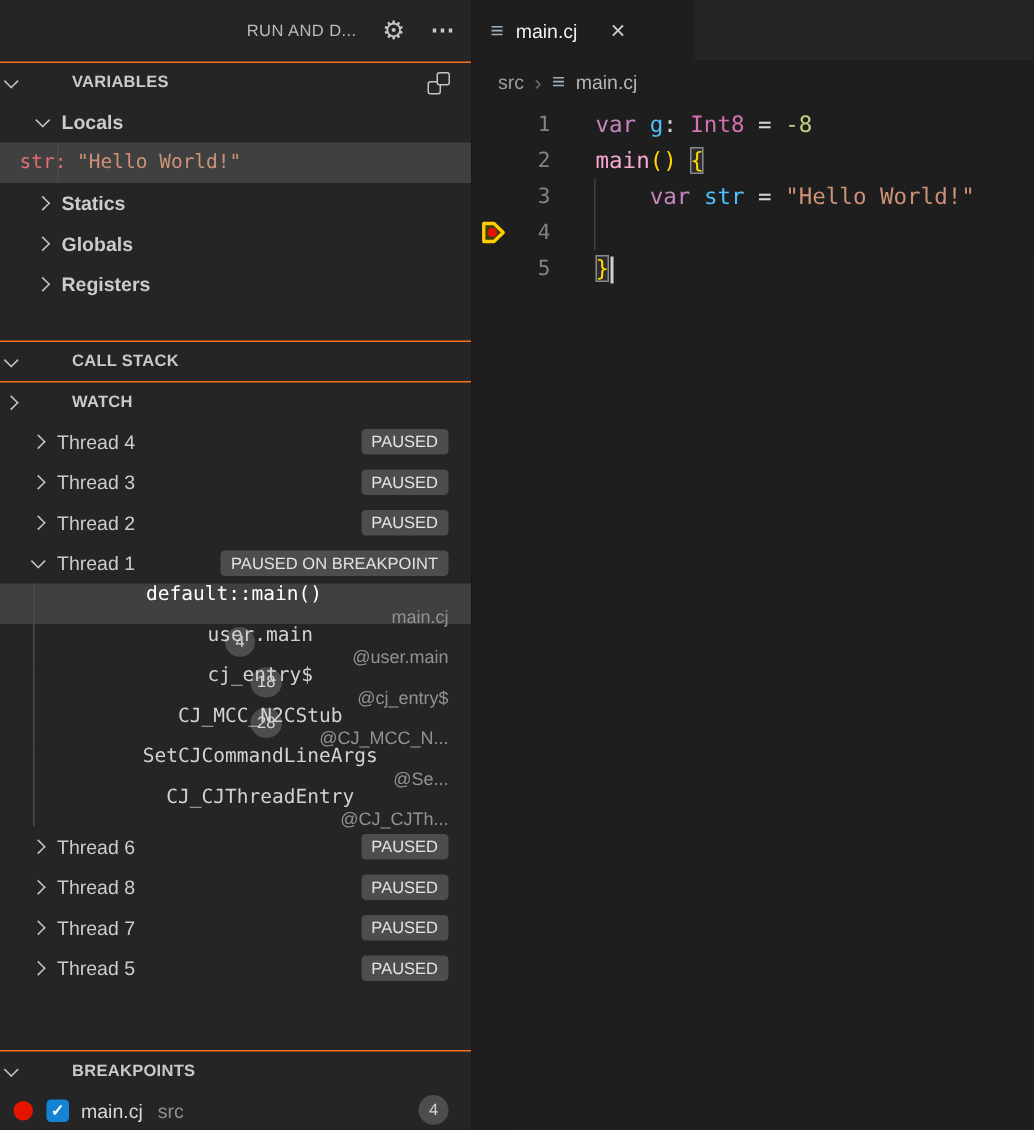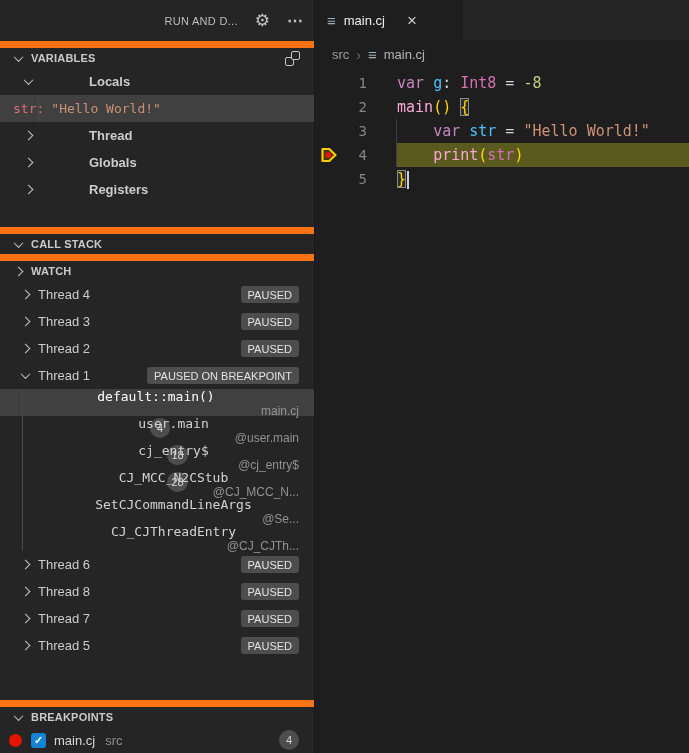--- a/index.html
+++ b/index.html
@@ -12,31 +12,31 @@
   .dt-title { color:#bcbcbc; font-size:11px; letter-spacing:.3px; white-space:nowrap; }
   .config-picker { margin-left:8px; height:27px; display:flex; align-items:center; gap:7px; background:#3a3a3e; border-radius:3px; padding:0 9px 0 8px; cursor:pointer; }
   .config-label { color:#f0f0f0; font-size:13px; }
   .icon-btn { color:#c5c5c5; font-size:17px; margin-left:17px; cursor:pointer; line-height:1; }
   .more { font-size:16px; font-weight:bold; letter-spacing:1px; }
 
   .chev { width:7px; height:7px; border-right:1.4px solid #c5c5c5; border-bottom:1.4px solid #c5c5c5; display:inline-block; flex:none; }
   .chev.down { transform:rotate(45deg) translate(-1px,-1px); }
   .chev.right { transform:rotate(-45deg); }
 
-  .sect-header { height:27px; flex:none; display:flex; align-items:center; padding:0 14px 0 15px; font-weight:bold; font-size:11px; color:#cacaca; letter-spacing:.2px; border-top:7px solid #f97316; }
+  .sect-header { height:27px; flex:none; display:flex; align-items:center; padding:0 14px 0 4px; font-weight:bold; font-size:11px; color:#cacaca; letter-spacing:.2px; border-top:1px solid #f97316;gap:28px; }
   .sect-header .sect-label { margin-left:9px; }
   .collapse-icon { margin-left:auto; width:15px; height:15px; position:relative; cursor:pointer; }
   .collapse-icon i { position:absolute; width:9px; height:9px; border:1.2px solid #c5c5c5; border-radius:2px; }
   .collapse-icon i:first-child { left:0; bottom:0; }
   .collapse-icon i:last-child { right:0; top:0; background:#252526; }
 
   .row { height:27px; flex:none; display:flex; align-items:center; padding-right:15px; position:relative; }
   .row .row-label { margin-left:9px; }
   .row.selected { background:#404040;padding-left:13px; }
-  .tree1 { padding-left:25px;gap:48px; }
+  .tree1 { padding-left:25px; }
   .tree1 .bold { font-weight:bold; }
   .thread { padding-left:22px; }
   .gap-sm { height:24px; flex:none; }
 
   .var-row { padding-left:48px; font-family:"DejaVu Sans Mono", monospace; font-size:13px; }
   .var-row::before { content:''; position:absolute; left:38px; top:0; bottom:0; width:1px; background:#4a4a4a; }
   .vname { color:#e06c75; }
   .vvalue { color:#ce9178; margin-left:7px; }
 
   .pill { margin-left:auto; background:#4d4d4d; color:#e2e2e2; font-size:11px; padding:2.5px 7px; border-radius:3px; white-space:nowrap; }
@@ -104,21 +104,21 @@
     <div class="row tree1">
       <span class="chev down"></span>
       <span class="row-label bold">Locals</span>
     </div>
     <div class="row var-row selected">
       <span class="vname">str:</span>
       <span class="vvalue">"Hello World!"</span>
     </div>
     <div class="row tree1">
       <span class="chev right"></span>
-      <span class="row-label bold">Thread</span>
+      <span class="row-label bold">Statics</span>
     </div>
     <div class="row tree1">
       <span class="chev right"></span>
       <span class="row-label bold">Globals</span>
     </div>
     <div class="row tree1">
       <span class="chev right"></span>
       <span class="row-label bold">Registers</span>
     </div>
 
@@ -230,17 +230,17 @@
       <span class="file-icon">≡</span>
       <span class="bc-file">main.cj</span>
     </div>
     <div class="code" id="code-lines">
         <div class="code-line"><span class="glyph"></span><span class="lnum">1</span><span class="pad"></span><span class="content"><span class="tk kw">var </span><span class="tk var">g</span><span class="tk fg">: </span><span class="tk type">Int8</span><span class="tk fg"> = </span><span class="tk num">-8</span></span></div>
         <div class="code-line"><span class="glyph"></span><span class="lnum">2</span><span class="pad"></span><span class="content"><span class="tk fn">main</span><span class="tk br">()</span><span class="tk fg"> </span><span class="tk br box">{</span></span></div>
         <div class="code-line"><span class="glyph"></span><span class="lnum">3</span><span class="pad guide"></span><span class="content"><span class="tk fg">    </span><span class="tk kw">var</span><span class="tk fg"> </span><span class="tk var">str</span><span class="tk fg"> = </span><span class="tk str">"Hello World!"</span></span></div>
         <div class="code-line hl"><span class="glyph"><svg width="18" height="16" viewBox="0 0 18 16">
               <path d="M2.5 2 h6.8 l6.2 6 -6.2 6 h-6.8 z" fill="#3c3c08" stroke="#ffcc00" stroke-width="2.2" stroke-linejoin="round"></path>
               <circle cx="8.2" cy="8" r="3.1" fill="#e51400"></circle>
-            </svg></span><span class="lnum">4</span><span class="pad guide"></span><span class="content"><span class="tk fg">    </span><span class="tk fn">print</span><span class="tk br">(</span><span class="tk pink">str</span><span class="tk br">)</span></span></div>
+            </svg></span><span class="lnum">4</span><span class="pad guide"></span></div>
         <div class="code-line"><span class="glyph"></span><span class="lnum">5</span><span class="pad"></span><span class="content"><span class="tk br box">}</span><span class="cursor"></span></span></div>
       </div>
   </main>
 </div>
 
 </body></html>

